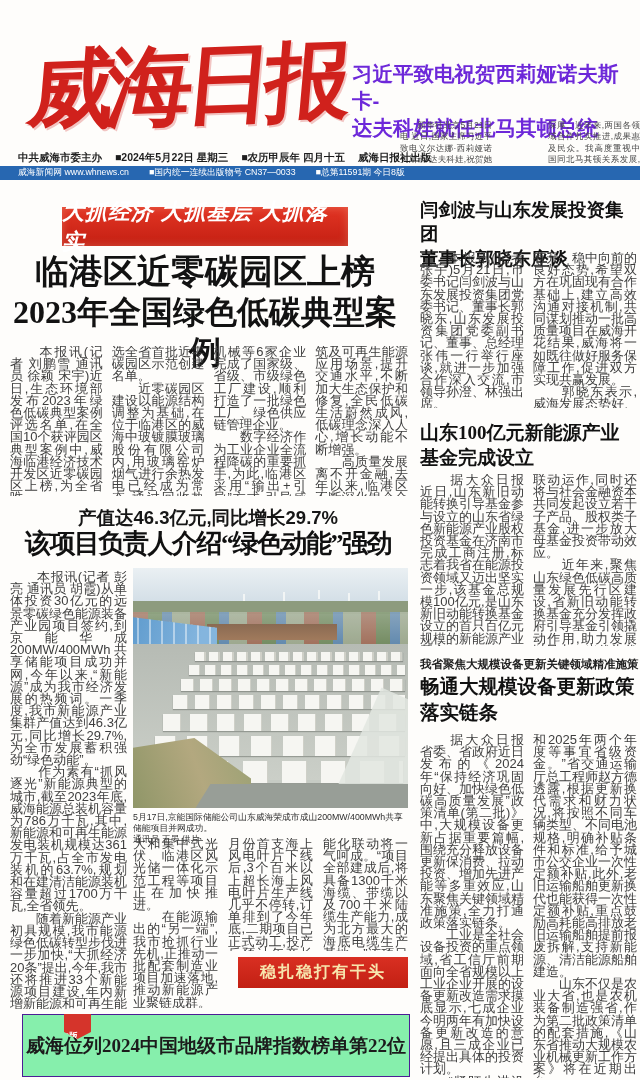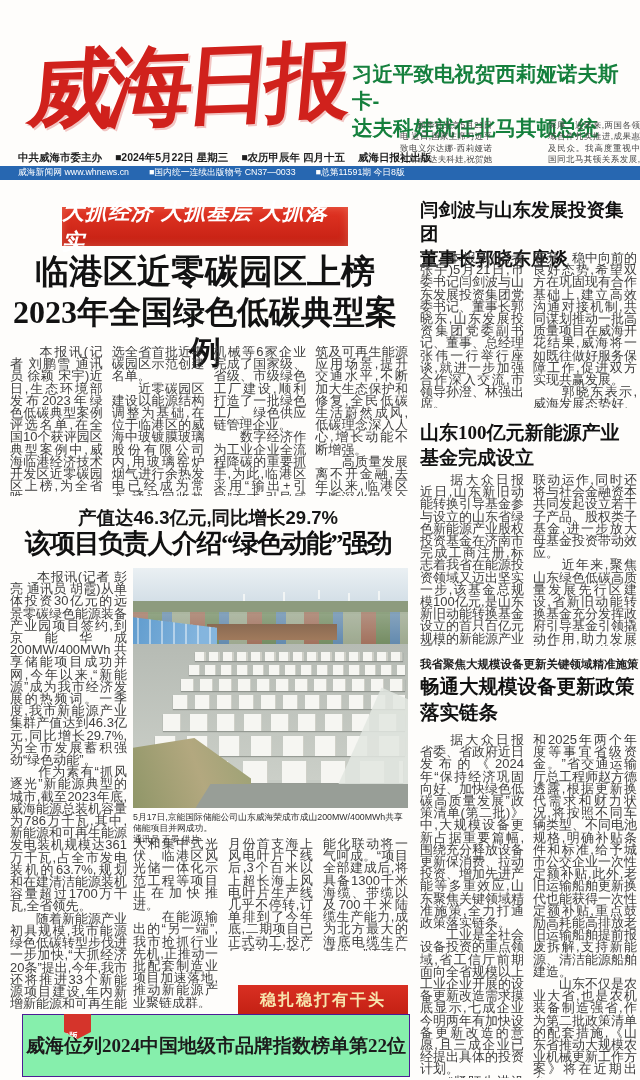--- a/index.html
+++ b/index.html
@@ -4,21 +4,21 @@
 <style>
   html,body{margin:0;padding:0;background:#e8e8e4;}
   .page{position:relative;width:640px;height:1080px;margin:0 auto;background:#fefdfb;
         overflow:hidden;font-family:"Liberation Sans",sans-serif;color:#3c3c3c;}
   .abs{position:absolute;}
   
   .mast-title{left:16px;top:26px;width:340px;height:128px;color:#d0211c;
       font-family:"DejaVu Serif",serif;font-weight:bold;font-size:86px;line-height:118px;
       letter-spacing:-7px;transform:rotate(-2deg) skewX(-7deg);text-align:center;
       text-shadow:2px 2px 0 rgba(208,33,28,.25);}
-  .xi-headline{left:352px;top:60px;width:288px;font-size:20.5px;font-weight:bold;color:#15803d;
+  .xi-headline{left:352px;top:60px;width:288px;font-size:20.5px;font-weight:bold;color:#6d28d9;
       line-height:1.32;font-family:"Liberation Sans",sans-serif;}
   .xi-body{left:352px;top:120px;width:288px;height:46px;display:flex;gap:8px;}
   .xi-body div{flex:1;font-size:8.5px;line-height:11.3px;text-align:justify;overflow:hidden;
       white-space:pre-line;color:#4a4a4a;margin-left:48px;}
   .info-line{left:18px;top:151px;width:610px;font-size:10.5px;font-weight:bold;color:#1e1e1e;
       display:flex;gap:13px;white-space:nowrap;}
   .blue-bar{left:0;top:166px;width:640px;height:14px;background:#2767b1;color:#fff;
       display:flex;align-items:center;gap:20px;padding-left:18px;font-size:8.8px;white-space:nowrap;}
   
   .red-banner{left:62px;top:207px;width:286px;height:39px;background:linear-gradient(180deg,#e23524,#c41f12);
@@ -63,21 +63,21 @@
       transform:skewX(-32deg);}
   .ph-wall{position:absolute;right:-14px;top:128px;width:70px;height:130px;background:#e2e6e1;
       transform:rotate(24deg);opacity:.85;}
   .caption{left:133px;top:812px;width:275px;font-size:8.8px;line-height:11px;color:#2f2f2f;}
   .caption .credit{}
   .bcol1{left:133px;top:838px;width:85px;height:170px;}
   .bcol2{left:228px;top:838px;width:85px;height:113px;}
   .bcol3{left:323px;top:838px;width:85px;height:113px;}
   .slogan-box{left:238px;top:957px;width:170px;height:31px;background:linear-gradient(180deg,#d92f22,#c22013);
       color:#f7e5ad;display:flex;align-items:center;justify-content:center;
-      font-size:16px;font-weight:bold;letter-spacing:2px;margin-top:28px;}
+      font-size:16px;font-weight:bold;letter-spacing:2px;}
   .bottom-banner{left:22px;top:1014px;width:386px;height:61px;background:#86efac;
       border:1px solid #4c1d95;display:flex;align-items:center;justify-content:center;}
   .bottom-banner span{font-size:19px;font-weight:bold;font-family:"Liberation Serif",serif;color:#1c1c1c;}
   .page-tag{left:64px;top:1014px;width:27px;height:25px;background:#d5342b;color:#fff;
       font-size:9px;font-weight:bold;text-align:left;padding-top:16px;box-sizing:border-box;
       clip-path:polygon(0 0,100% 0,100% 72%,50% 100%,0 72%);}
   
   .sb-head{left:420px;width:217px;font-family:"Liberation Serif",serif;font-weight:bold;
       color:#111;line-height:1.32;}
   .sb1-head{top:198px;font-size:18.5px;}

